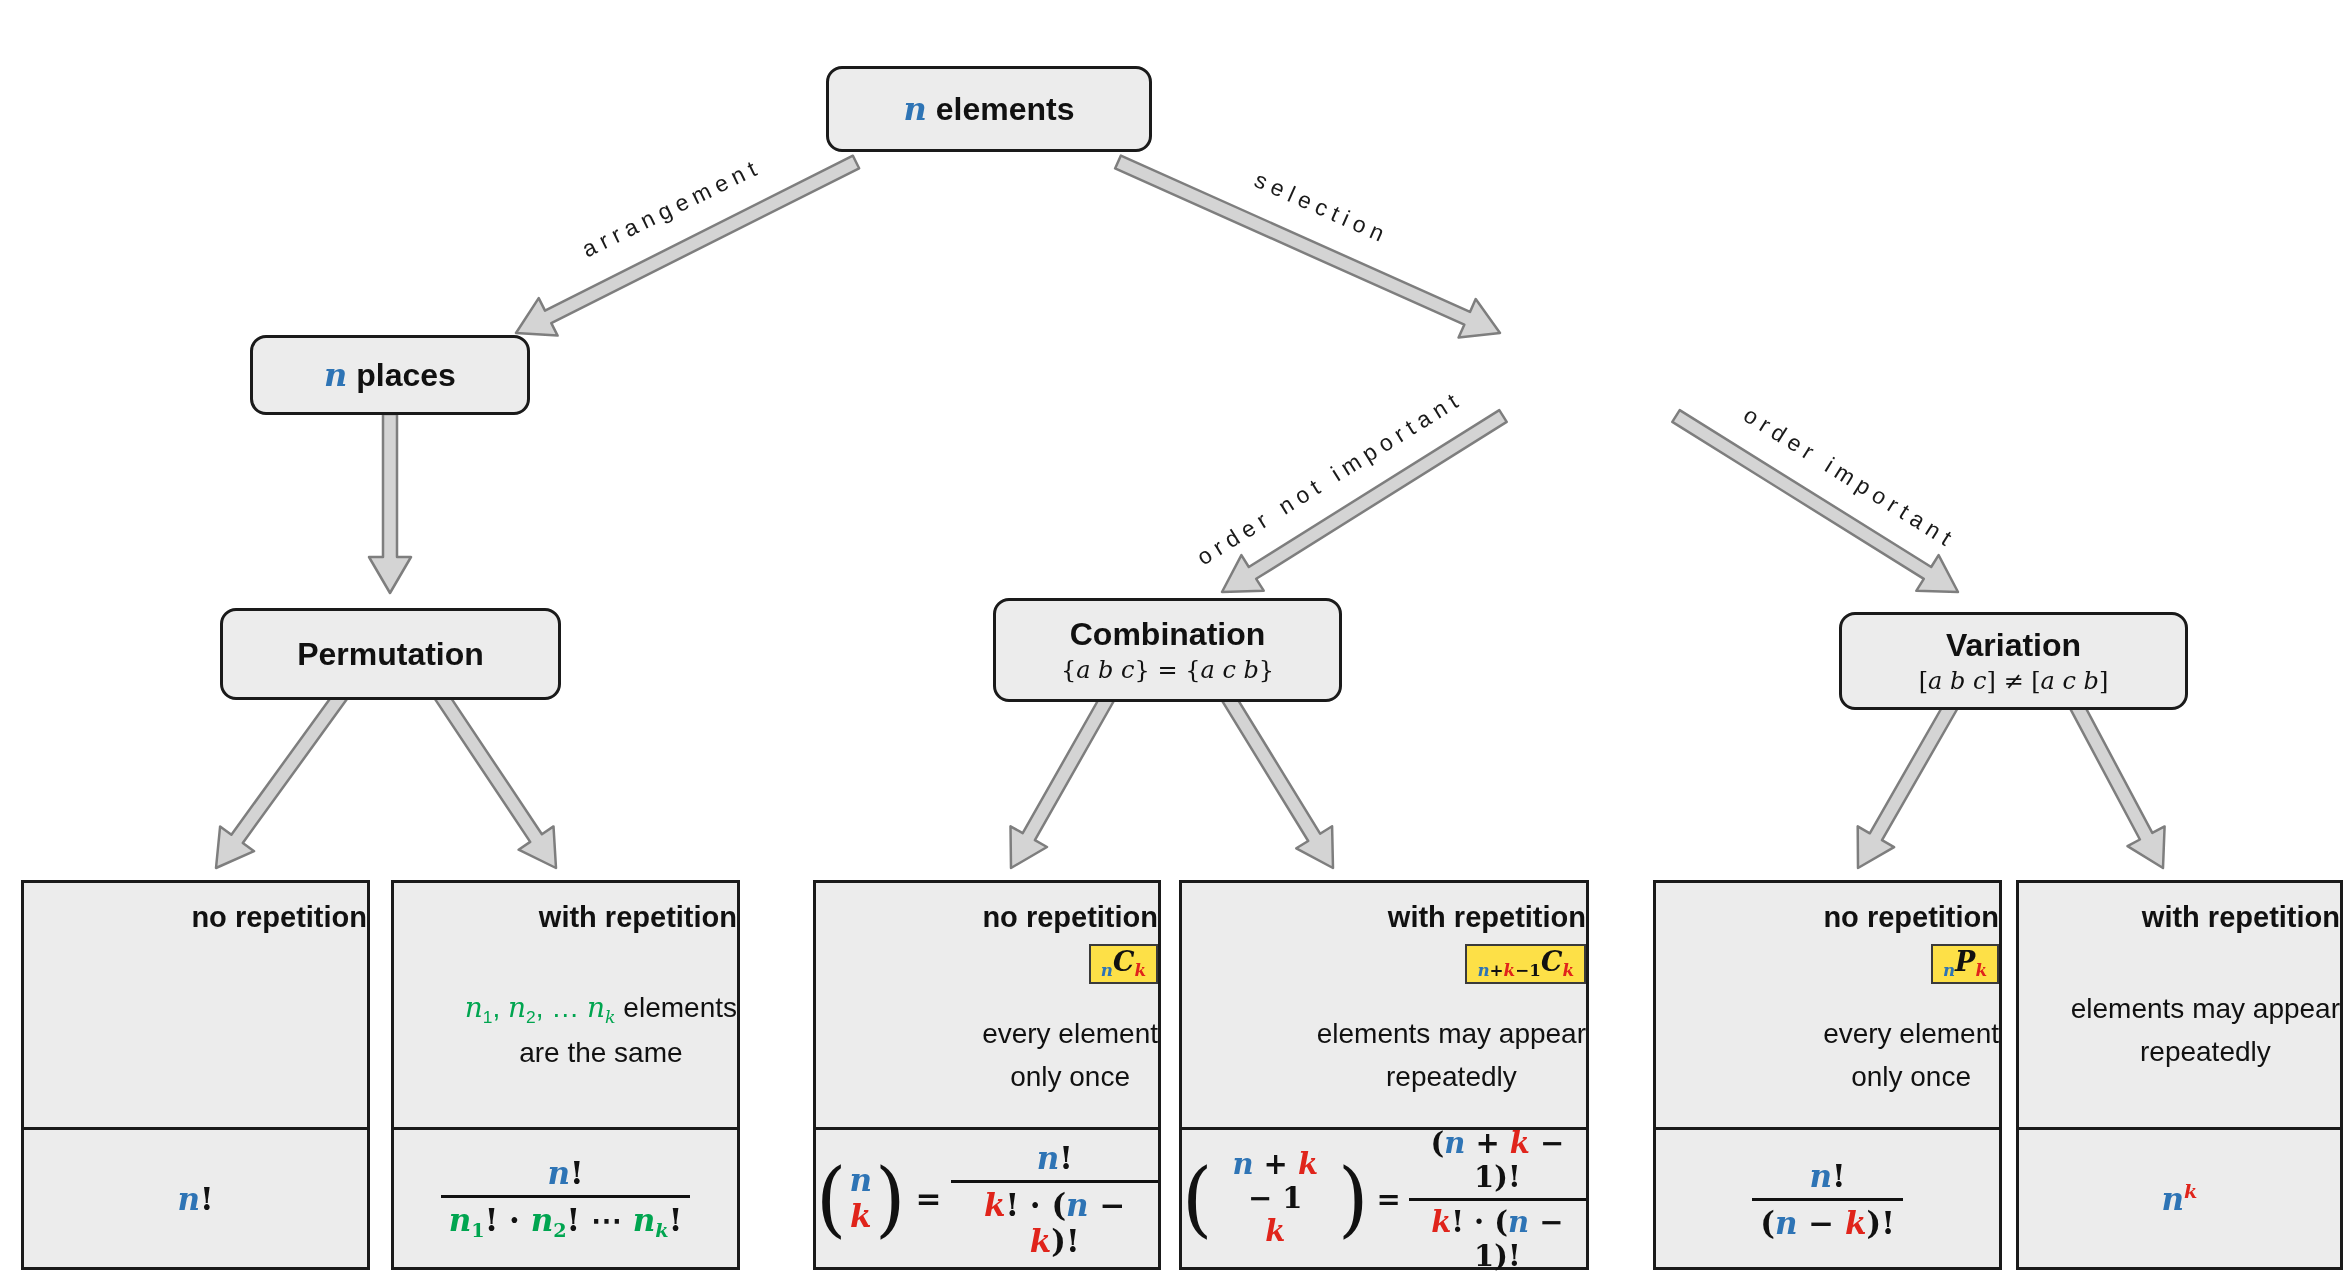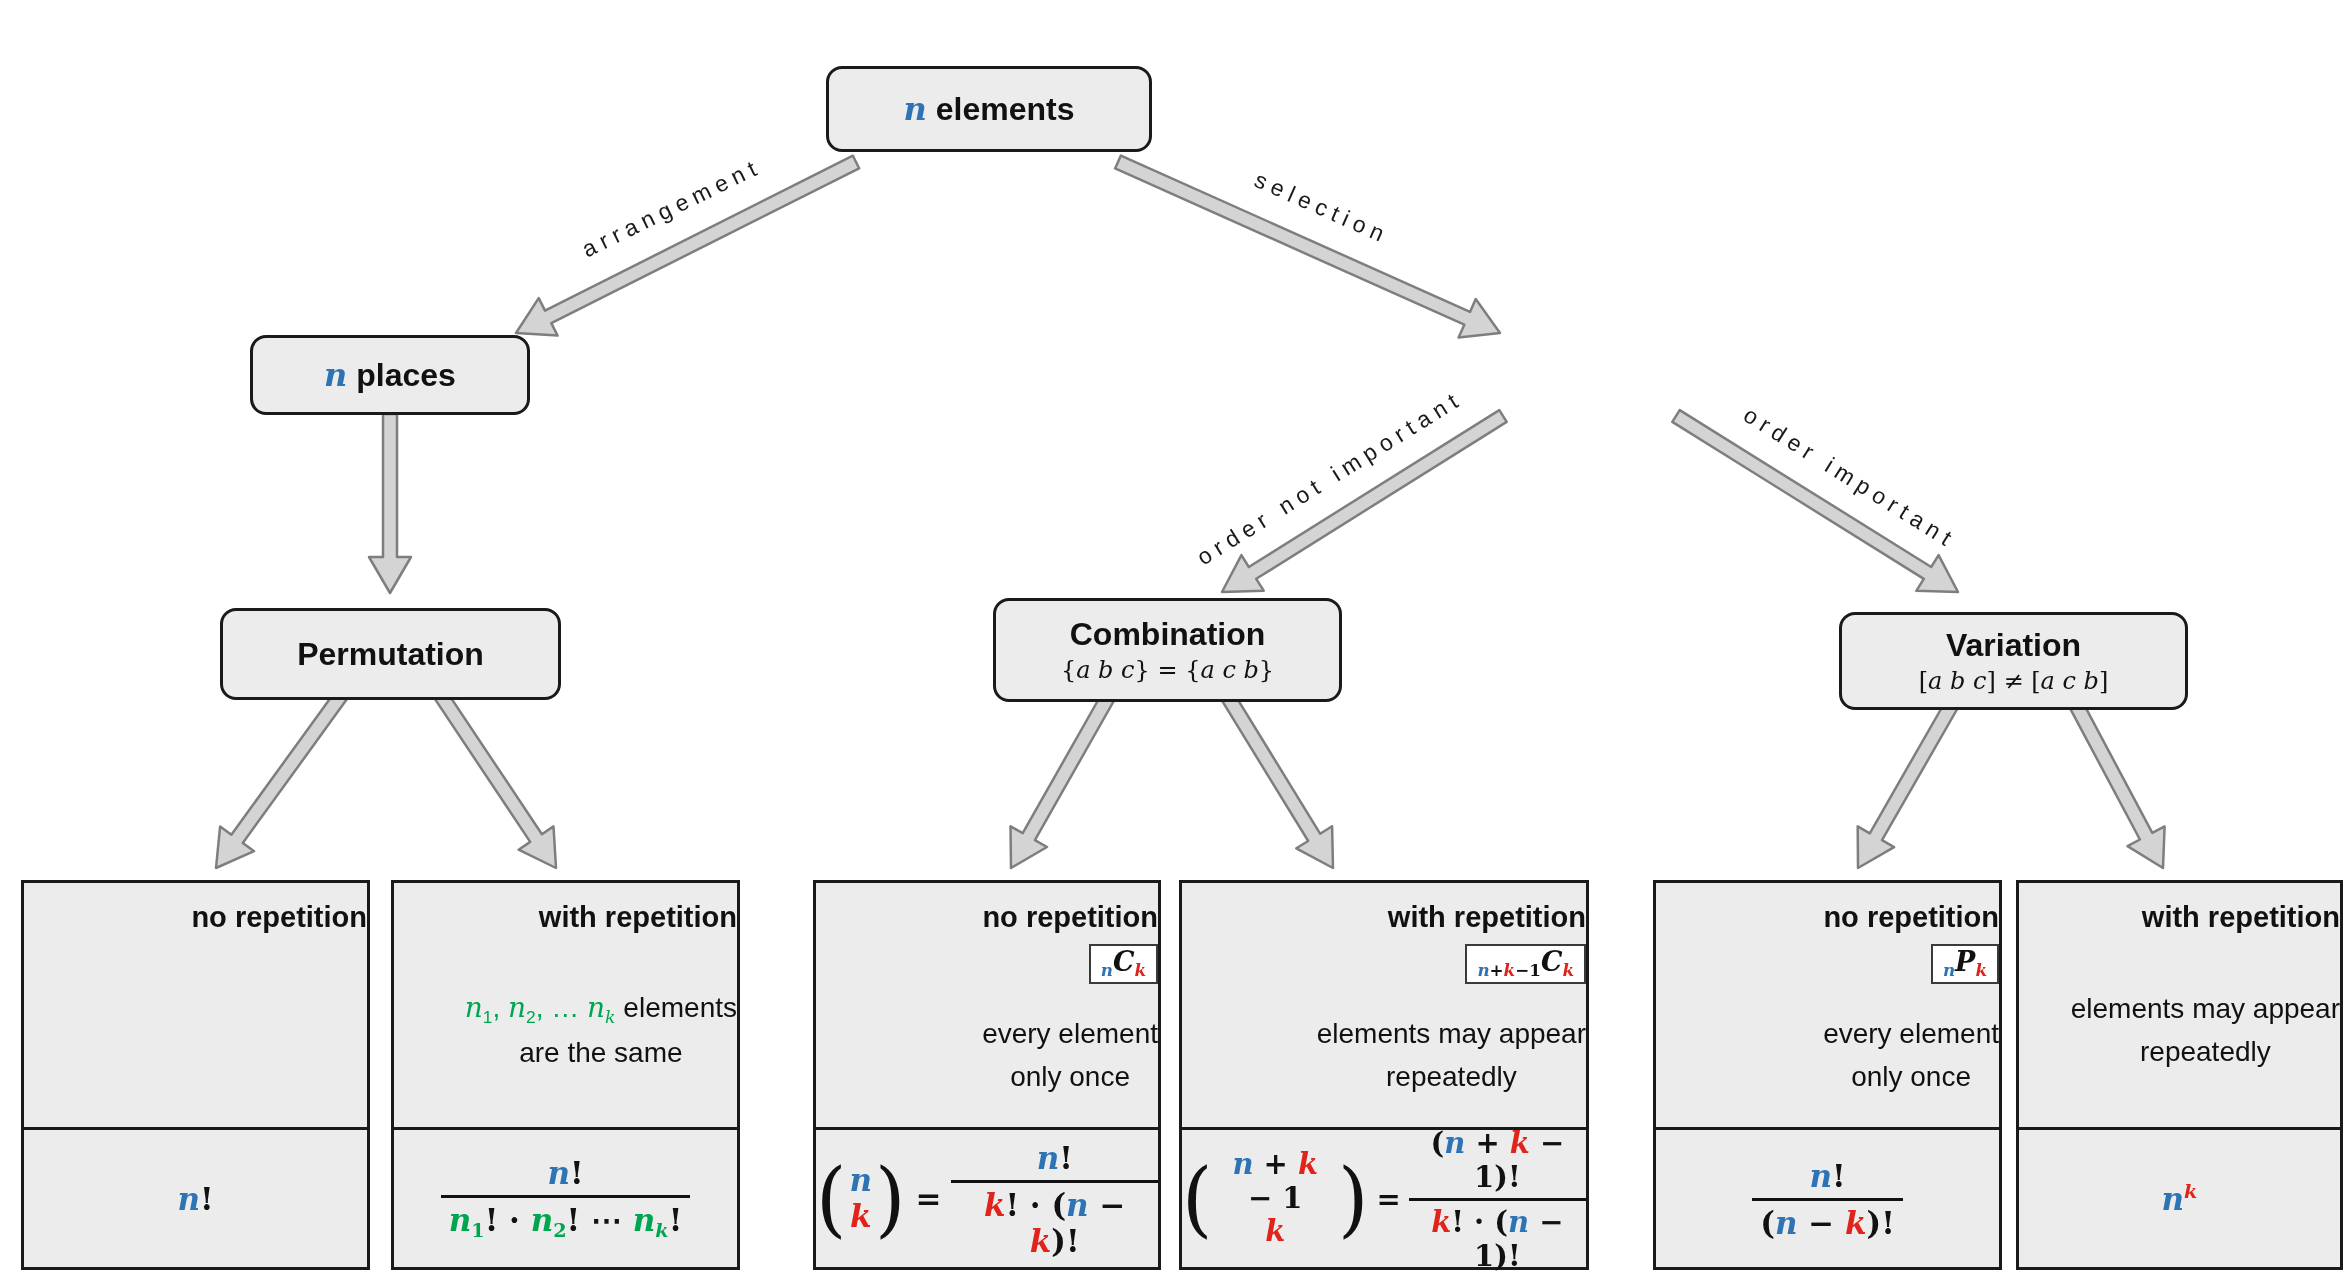--- a/index.html
+++ b/index.html
@@ -35,21 +35,21 @@
     display:flex; flex-direction:column;
   }
   .leaf-top{
     flex:1; display:flex; flex-direction:column; align-items:flex-end;
     box-sizing:border-box; padding-top:18px; min-height:0;
   }
   .leaf-title{font-weight:700; font-size:29px;}
   .badge{
     margin-top:10px; border:2px solid #3a3a3a; padding:0px 10px 2px;
     font-family:"DejaVu Serif", serif; font-weight:700; font-size:27px;
-    background:#ffffff;
+    background:#fde047;
   }
   .desc{
     flex:1; display:flex; flex-direction:column; justify-content:center;
     gap:7px; font-size:28px; text-align:center; line-height:1.3;
   }
   .leaf-bottom{
     height:140px; flex:none; border-top:3px solid #1a1a1a; box-sizing:border-box;
     display:flex; align-items:center; justify-content:center;
   }
   .formula{

